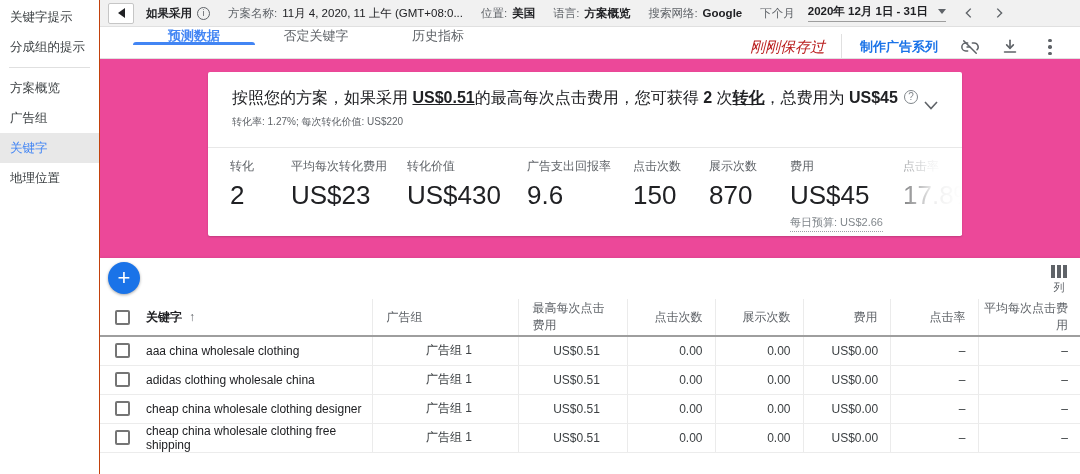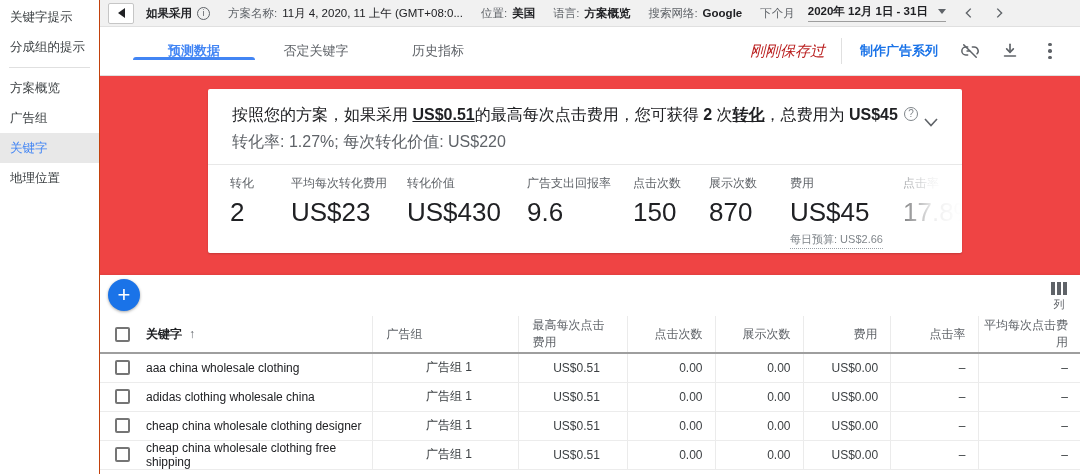--- a/index.html
+++ b/index.html
@@ -31,52 +31,52 @@
     display:inline-flex; align-items:center; justify-content:center; color:#5f6368; margin-left:5px;
     font-style:normal; flex:none; cursor:pointer; }
   .date-select { display:inline-flex; align-items:center; border-bottom:1px solid #9e9e9e;
     padding-bottom:2px; margin-left:8px; cursor:pointer; }
   .date-select .tb-strong { font-weight:bold; }
   .caret-down { width:0; height:0; border-left:4px solid transparent; border-right:4px solid transparent;
     border-top:5px solid #5f6368; margin-left:10px; }
   .nav-btn { margin-left:16px; display:inline-flex; align-items:center; cursor:pointer; }
 
   
-  .toolbar { height:49px; flex:none; background:#fff; border-bottom:1px solid #e0e0e0;
-    display:flex; align-items:center; }
+  .toolbar { height:32px; flex:none; background:#fff; border-bottom:1px solid #e0e0e0;
+    display:flex; align-items:flex-start; }
   .tabs { display:flex; margin-left:33px; }
   .tab { width:122px; display:flex; align-items:center; justify-content:center; font-size:13px;
     color:#5f6368; position:relative; cursor:pointer; }
   .tab.active { color:#4285f4; font-weight:bold; }
   .tab.active::after { content:""; position:absolute; left:0; right:0; bottom:0; height:3px;
     background:#4285f4; border-radius:3px 3px 0 0; }
   .actions { margin-left:auto; display:flex; align-items:center; padding-right:10px; }
   .saved { font-style:italic; color:#b91c1c; font-size:15px; margin-right:16px; }
   .vdiv { width:1px; height:26px; background:#e0e0e0; margin-right:18px; }
   .create { background:none; border:none; color:#1a73e8; font-size:13px; font-weight:bold;
     font-family:inherit; margin-right:12px; cursor:pointer; }
   .icon-btn { width:40px; height:40px; display:flex; align-items:center; justify-content:center; cursor:pointer; }
   .kebab { display:flex; flex-direction:column; gap:3px; }
   .kebab i { width:3.5px; height:3.5px; border-radius:50%; background:#5f6368; }
 
   
-  .content { flex:1; background:#ef4444; position:relative; overflow:hidden; }
+  .content { flex:1; background:#ec4899; position:relative; overflow:hidden; }
 
   
   .card { position:absolute; left:108px; top:13px; width:754px; height:164px; background:#fff;
     border-radius:2px; box-shadow:0 1px 2px rgba(0,0,0,.18); }
   .card-head { height:76px; padding:14px 20px 0 24px; border-bottom:1px solid #e8e8e8; position:relative; }
   .headline { font-size:16px; line-height:24px; color:#202124; white-space:nowrap; }
   .hl-b { font-weight:bold; }
   .hl-u { text-decoration:underline; }
   .help-i { width:14px; height:14px; border:1px solid #80868b; border-radius:50%; font-size:10px;
     display:inline-flex; align-items:center; justify-content:center; color:#80868b;
     vertical-align:3px; margin-left:6px; font-style:normal; cursor:pointer; }
   .card-chevron { position:absolute; right:24px; top:24px; cursor:pointer; }
-  .subline { font-size:16px; color:#5f6368; margin-top:5px; }
+  .subline { font-size:10px; color:#5f6368; margin-top:5px; }
   .card-metrics { position:relative; height:87px; padding:10px 0 0 22px; display:flex; overflow:hidden; }
   .metric { flex:none; }
   .m-label { font-size:12px; color:#5f6368; white-space:nowrap; }
   .m-value { font-size:26px; color:#202124; margin-top:5px; white-space:nowrap; }
   .m-sub { display:inline-block; font-size:11px; color:#80868b; margin-top:4px;
     border-bottom:1px dotted #9aa0a6; padding-bottom:1px; white-space:nowrap; }
   .m0{width:61px}.m1{width:116px}.m2{width:120px}.m3{width:106px}
   .m4{width:76px}.m5{width:81px}.m6{width:113px}
   .metrics-fade { position:absolute; top:0; right:0; bottom:0; width:85px; pointer-events:none;
     background:linear-gradient(to right, rgba(255,255,255,0), rgba(255,255,255,.92) 65%, #fff); }

